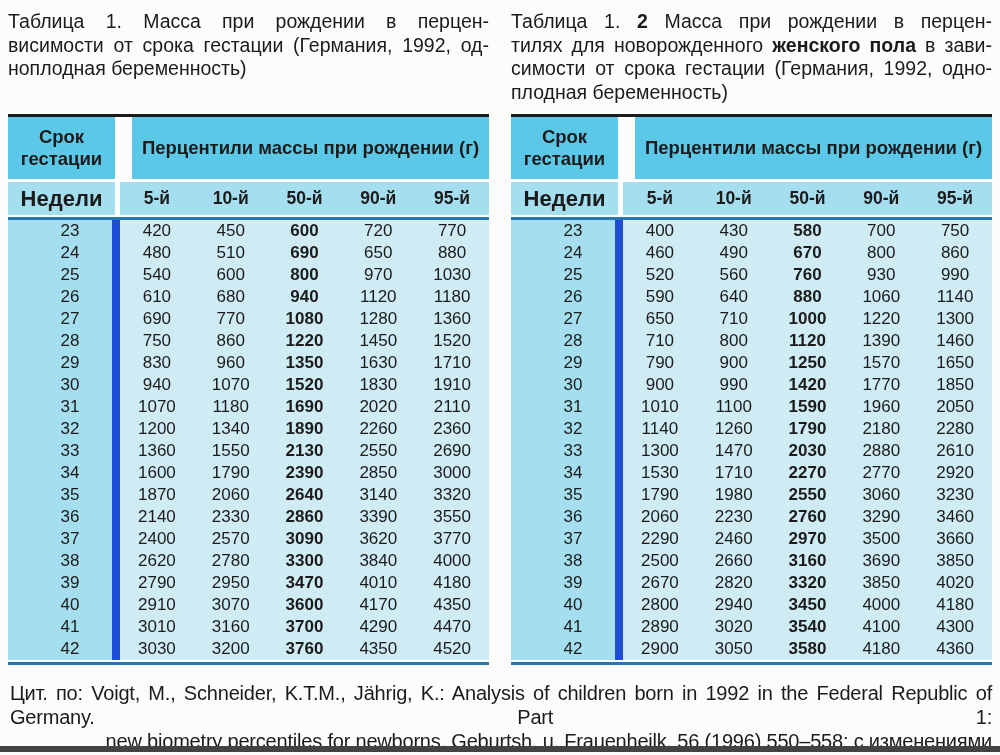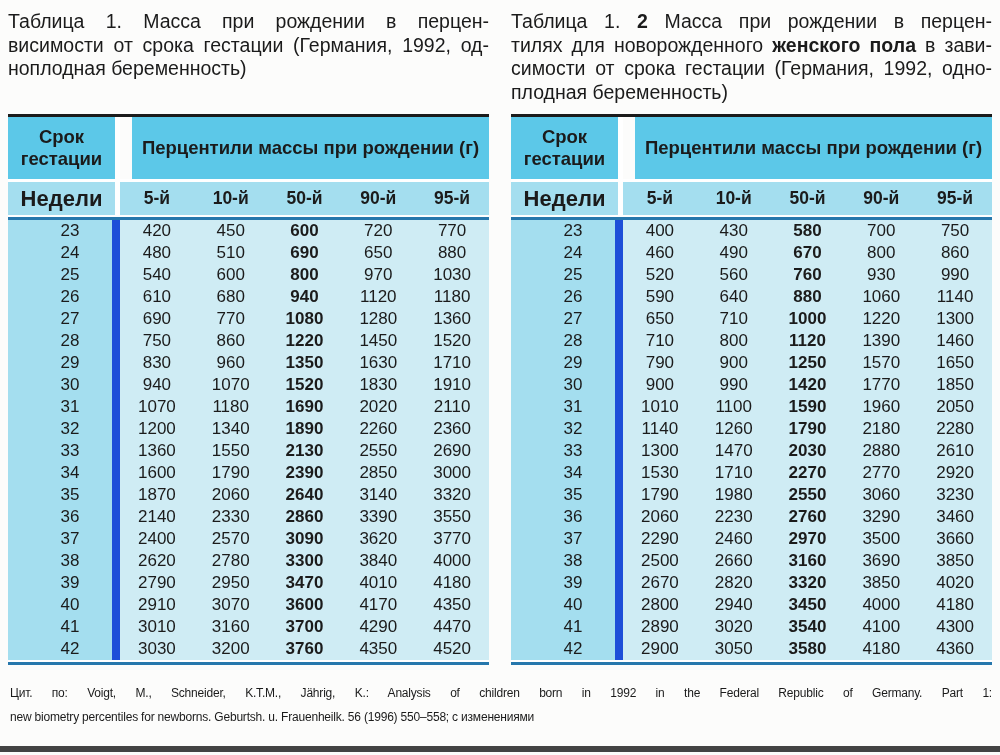--- a/index.html
+++ b/index.html
@@ -53,23 +53,23 @@
   .gap2{height:2px;background:#fff;}
   .mid-rule{height:3px;background:var(--c-rule);}
   .trow{display:grid;grid-template-columns:112px repeat(5,1fr);height:22px;}
   .cell{text-align:center;line-height:22px;font-size:17px;}
   .wk{background:var(--c-sub);border-right:8px solid #1d4ed8;font-weight:normal;padding-left:20px;}
   .val{background:var(--c-body);}
   .val.mid{font-weight:bold;}
   .bot-rule{height:3px;background:var(--c-rule);}
 
   
-  .footer{margin:16px 2px 0 2px;width:982px;font-size:12px;line-height:24px;letter-spacing:-0.2px;}
+  .footer{margin:16px 2px 0 2px;width:982px;font-size:20px;line-height:24px;letter-spacing:-0.2px;}
   .foot-line1{text-align:justify;text-align-last:justify;}
-  .foot-line2{text-align:left;}
+  .foot-line2{text-align:right;}
 
   
   .scan-bar{position:absolute;left:0;bottom:3px;width:100%;height:6px;background:#434343;}
 </style>
 </head>
 <body>
 
 <div class="page">
   <div class="cols">
 

